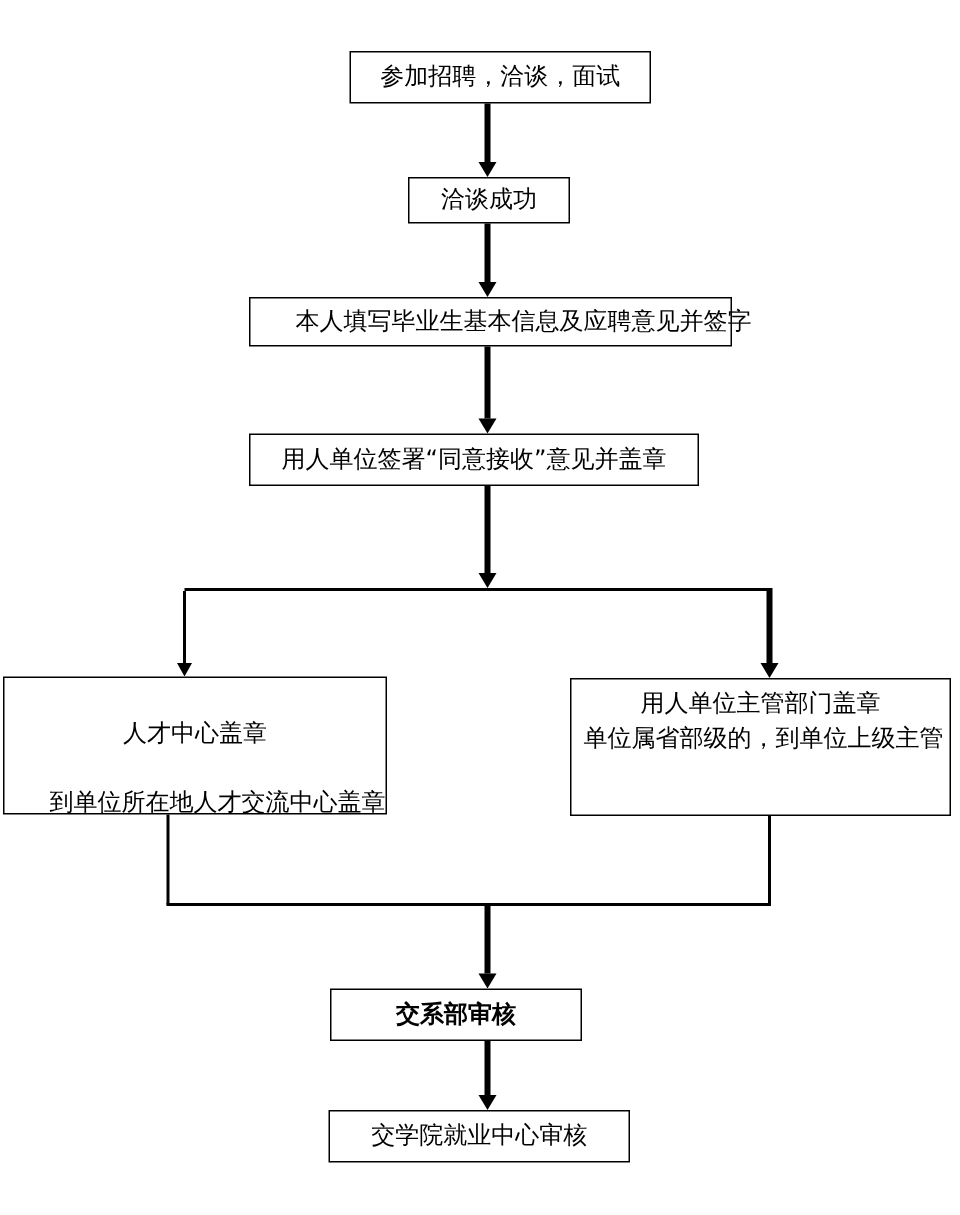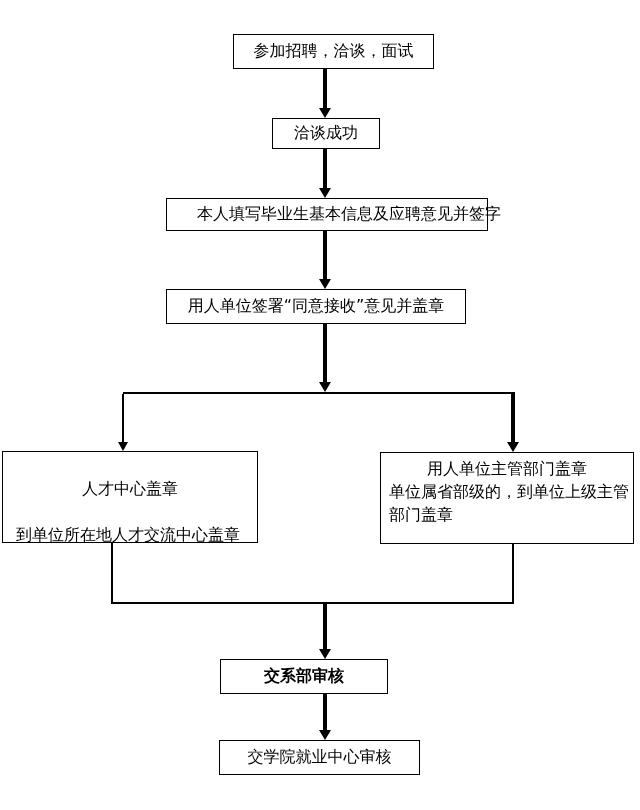--- a/index.html
+++ b/index.html
@@ -46,21 +46,21 @@
     border-left: 6px solid transparent;
     border-right: 6px solid transparent;
     border-top: 10px solid #000000;
   }
   .ahead.small {
     border-left: 5px solid transparent;
     border-right: 5px solid transparent;
     border-top: 9px solid #000000;
   }
   .bl-line1 { margin-top: 26px; text-align: center; line-height: 21px; }
-  .bl-line2 { margin-top: 25px; margin-left: 13px; text-align: left; line-height: 21px; }
+  .bl-line2 { margin-top: 25px; margin-left: 13px; text-align: right; line-height: 21px; }
   .br-line1 { margin-top: 5px;  text-align: center; line-height: 21px; }
   .br-line2 { margin-top: 2px;  margin-left: 8px; text-align: left; line-height: 21px; }
   .br-line3 { margin-top: 2px;  margin-left: 8px; text-align: left; line-height: 21px; }
 </style>
 </head>
 <body>
 
 <div class="canvas">
 
   <div class="box center" style="left:233px; top:34px; width:201px; height:35px;">参加招聘，洽谈，面试</div>
@@ -92,21 +92,20 @@
   <div class="ahead" style="left:507px; top:442px;"></div>
 
   <div class="box" style="left:2px; top:451px; width:256px; height:92px;">
     <div class="bl-line1">人才中心盖章</div>
     <div class="bl-line2">到单位所在地人才交流中心盖章</div>
   </div>
 
   <div class="box" style="left:380px; top:452px; width:254px; height:92px;">
     <div class="br-line1">用人单位主管部门盖章</div>
     <div class="br-line2">单位属省部级的，到单位上级主管</div>
-    <div class="br-line3">部门盖章</div>
   </div>
 
   <div class="shaft" style="left:111px; top:543px; width:2px; height:60px;"></div>
   <div class="shaft" style="left:512px; top:544px; width:2px; height:59px;"></div>
 
   <div class="hline" style="left:111px; top:602px; width:403px;"></div>
 
   <div class="shaft" style="left:323px; top:604px; width:4px; height:45px;"></div>
   <div class="ahead" style="left:319px; top:649px;"></div>
 

